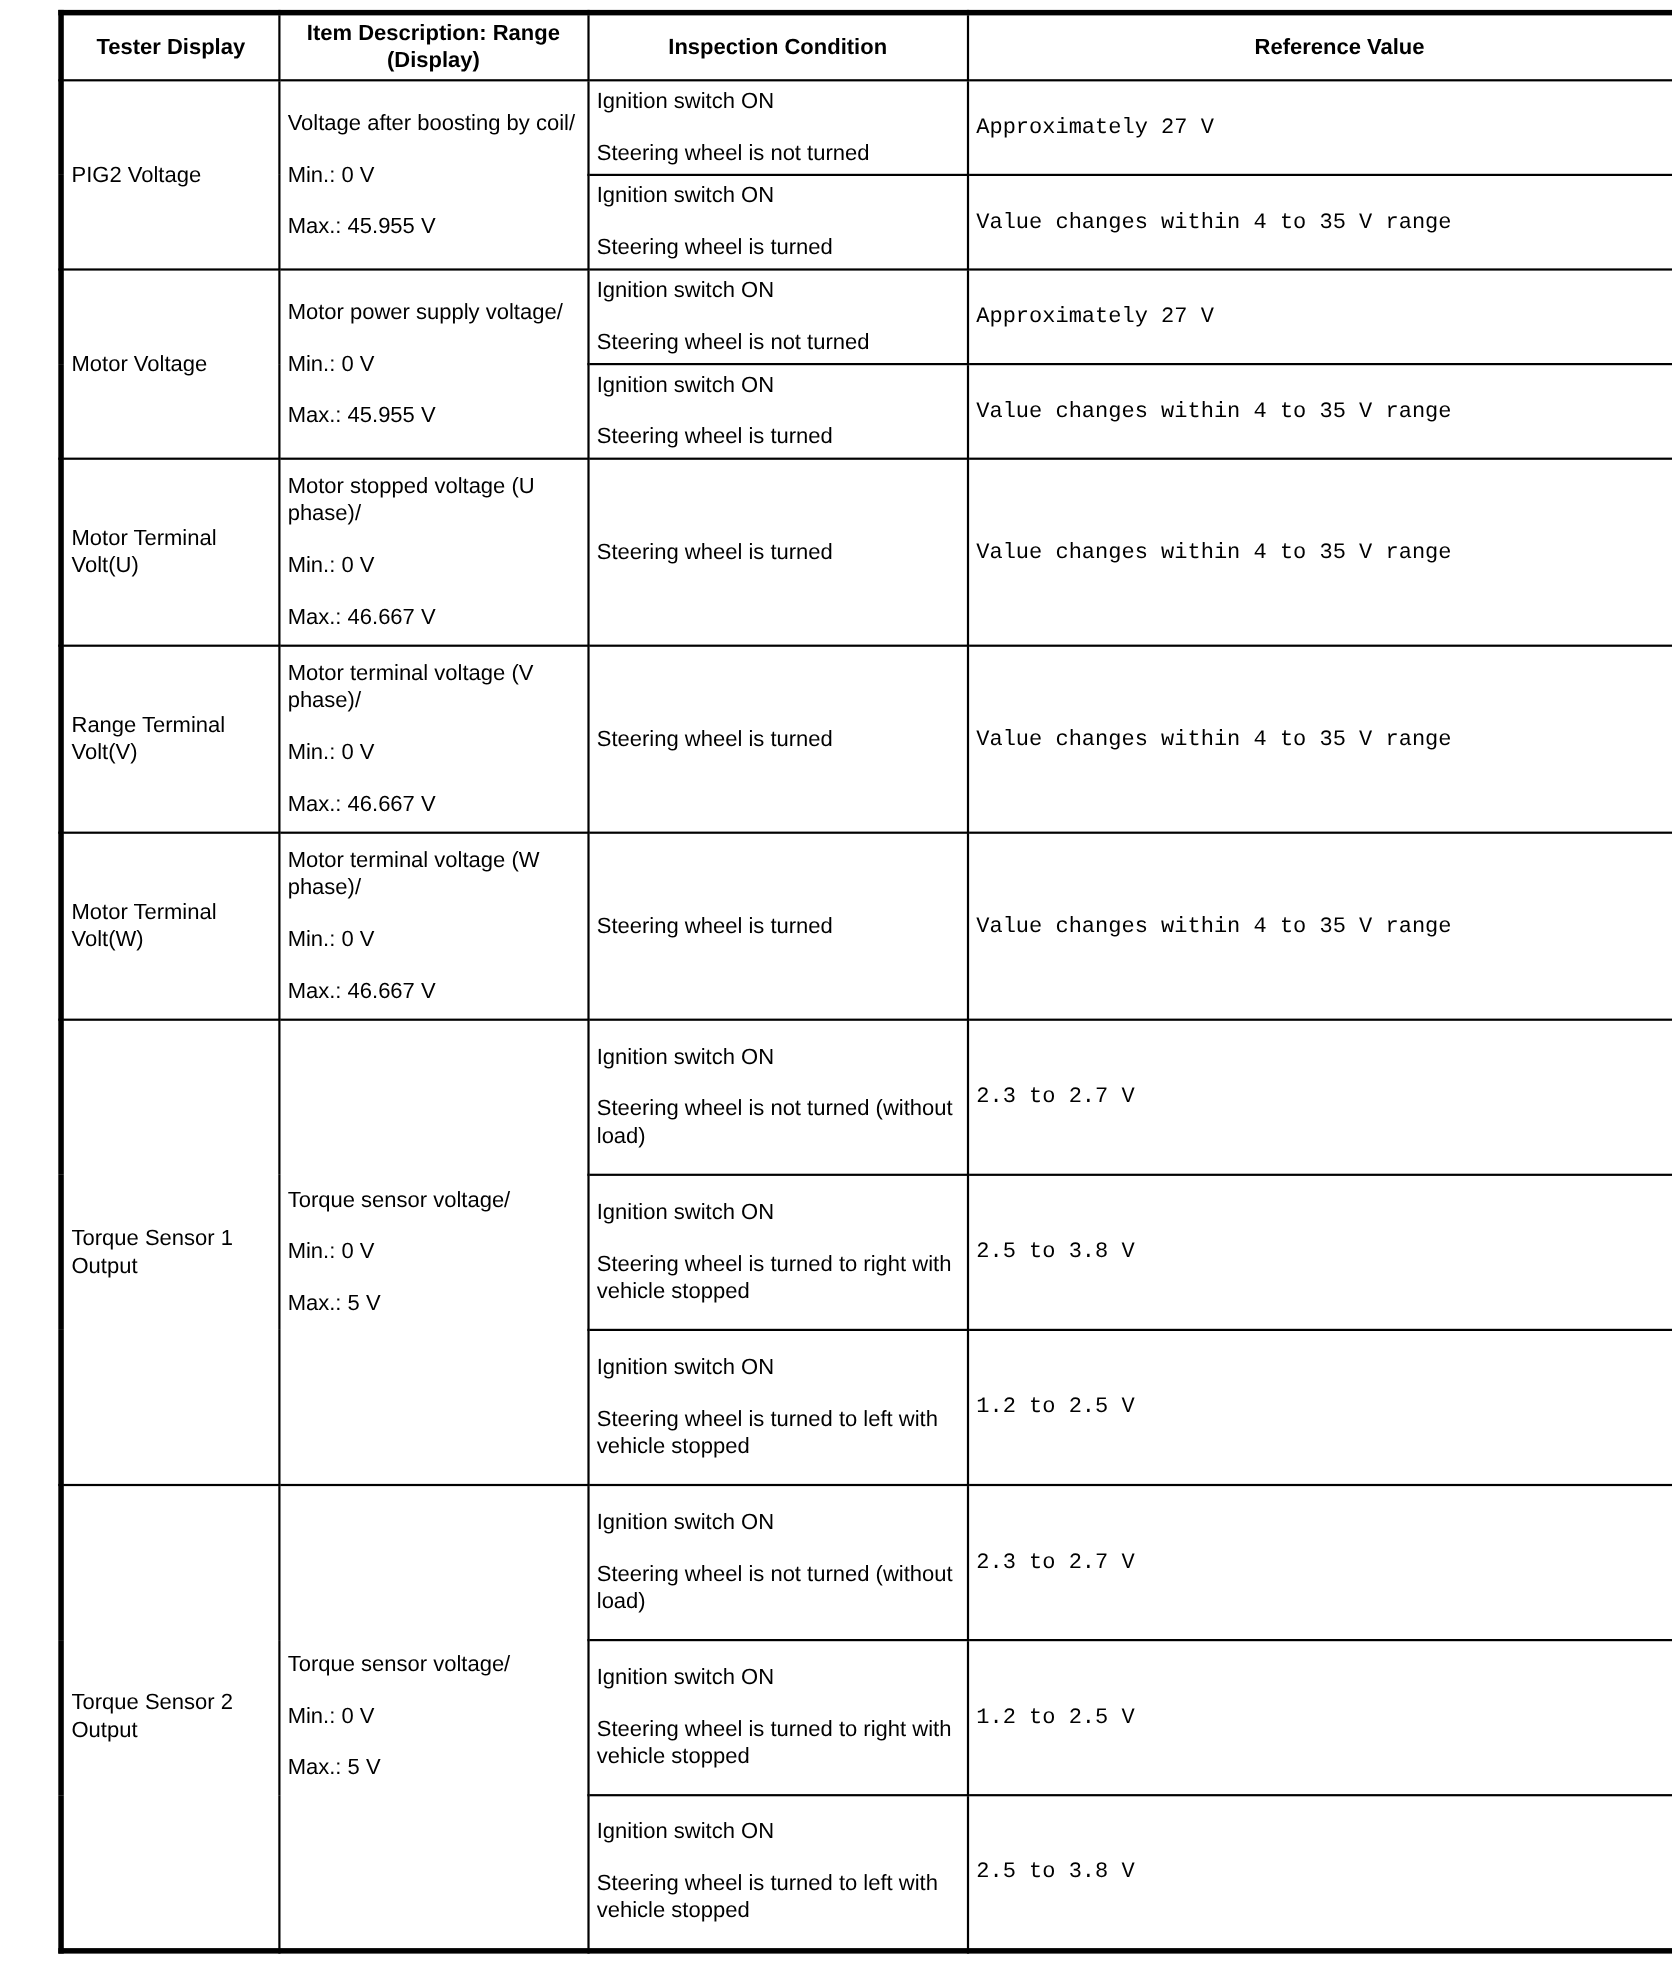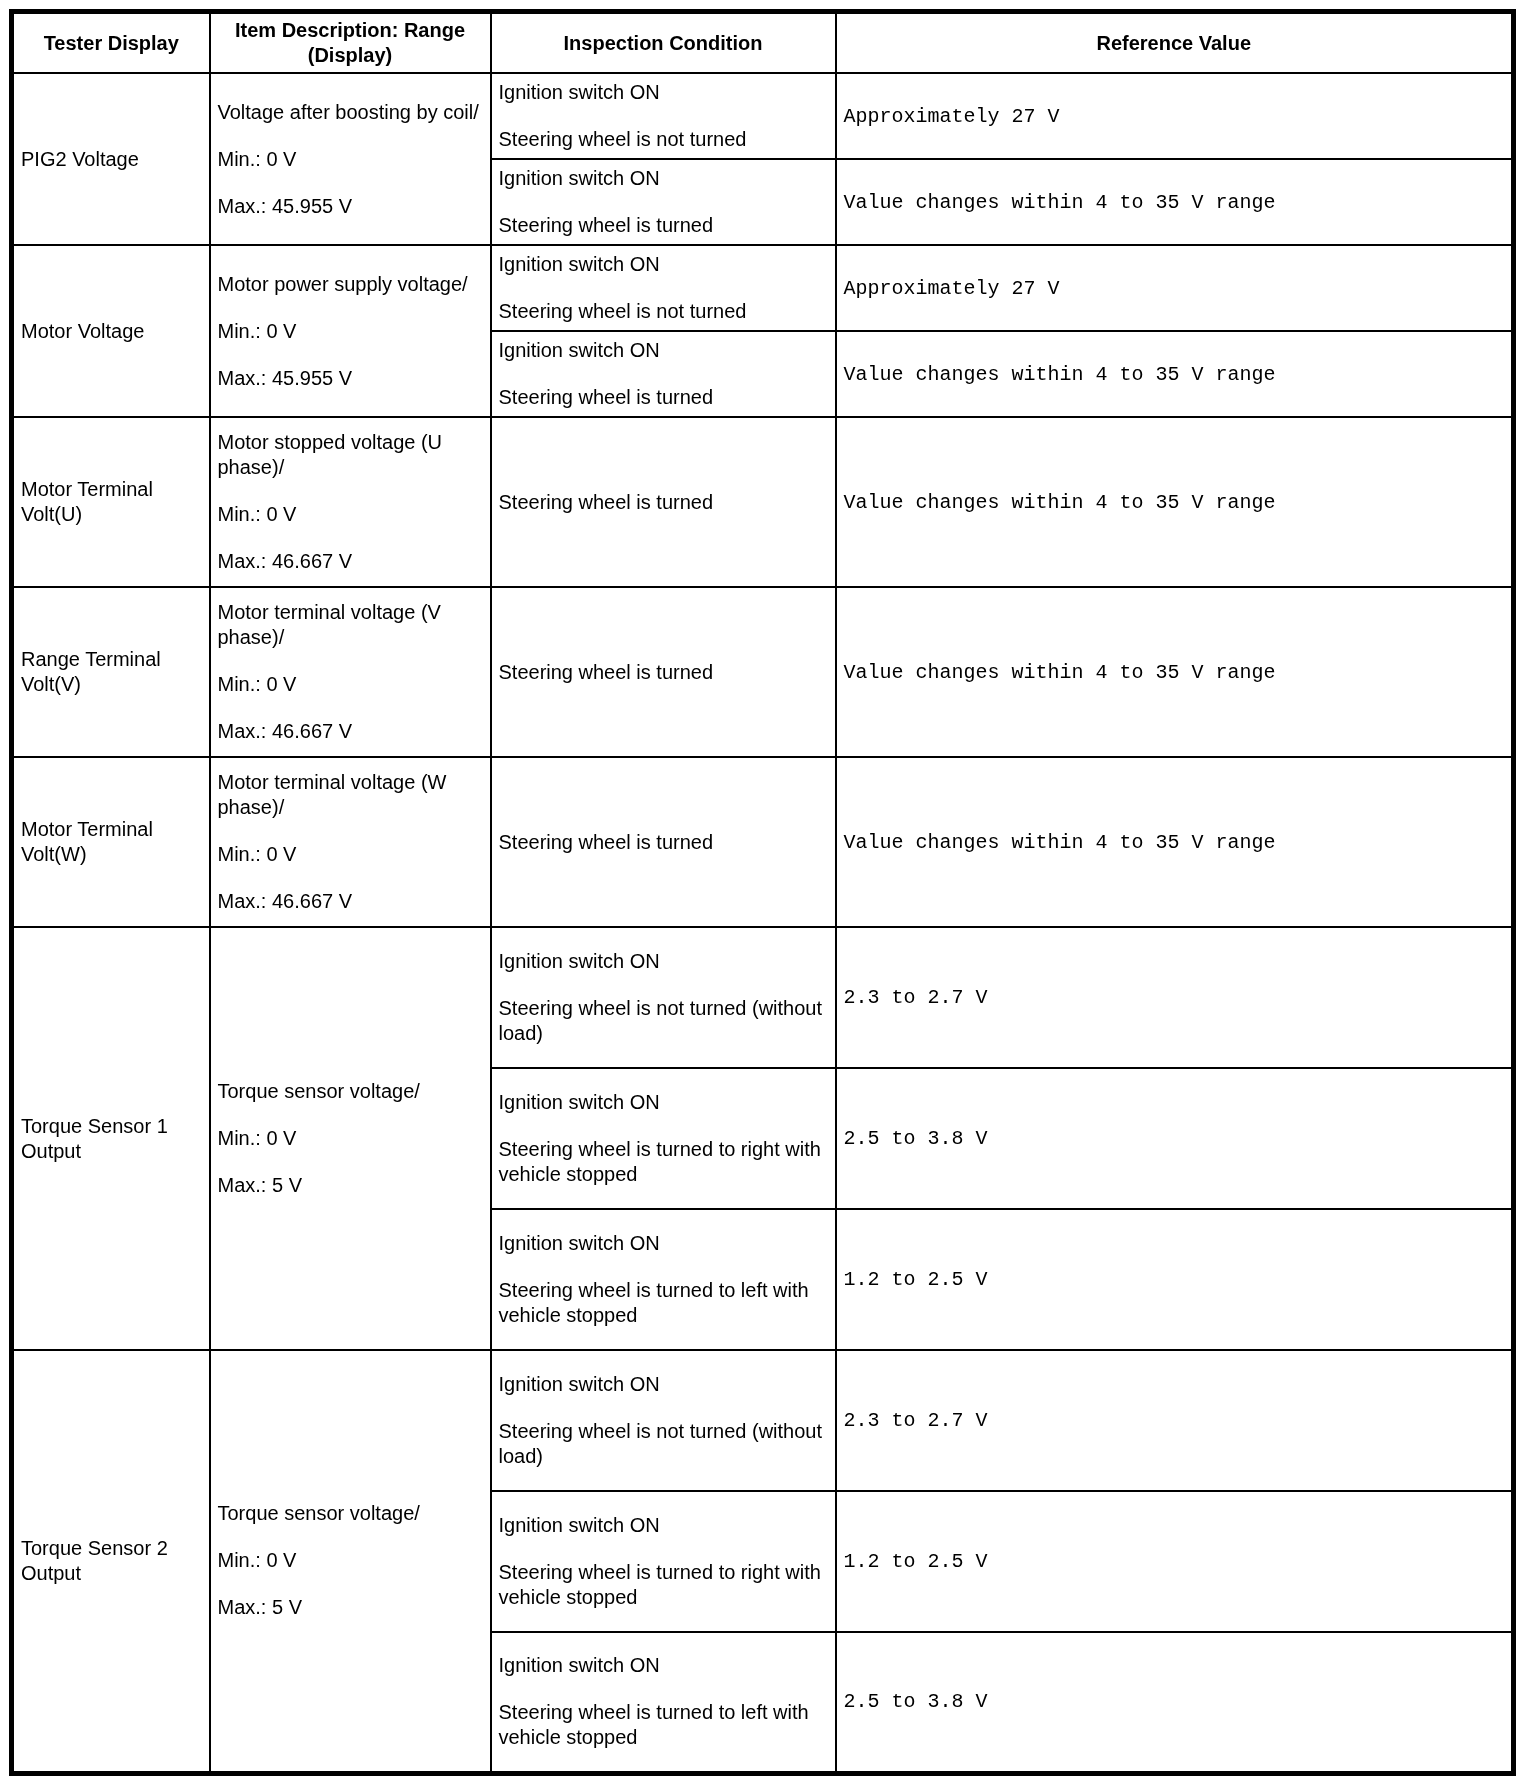--- a/index.html
+++ b/index.html
@@ -11,20 +11,21 @@
     font-family: "Liberation Sans", "DejaVu Sans", sans-serif;
     color: #000000;
     -webkit-font-smoothing: antialiased;
   }
   .page {
     width: 1288px;
     min-height: 1786px;
     box-sizing: border-box;
     padding: 9px;
     background: #ffffff;
+    margin-left: 44px;
   }
   table.spec {
     border-collapse: collapse;
     table-layout: fixed;
     width: 1502px;
     border: 5px solid #000000;
     background: #ffffff;
   }
   table.spec th,
   table.spec td {

